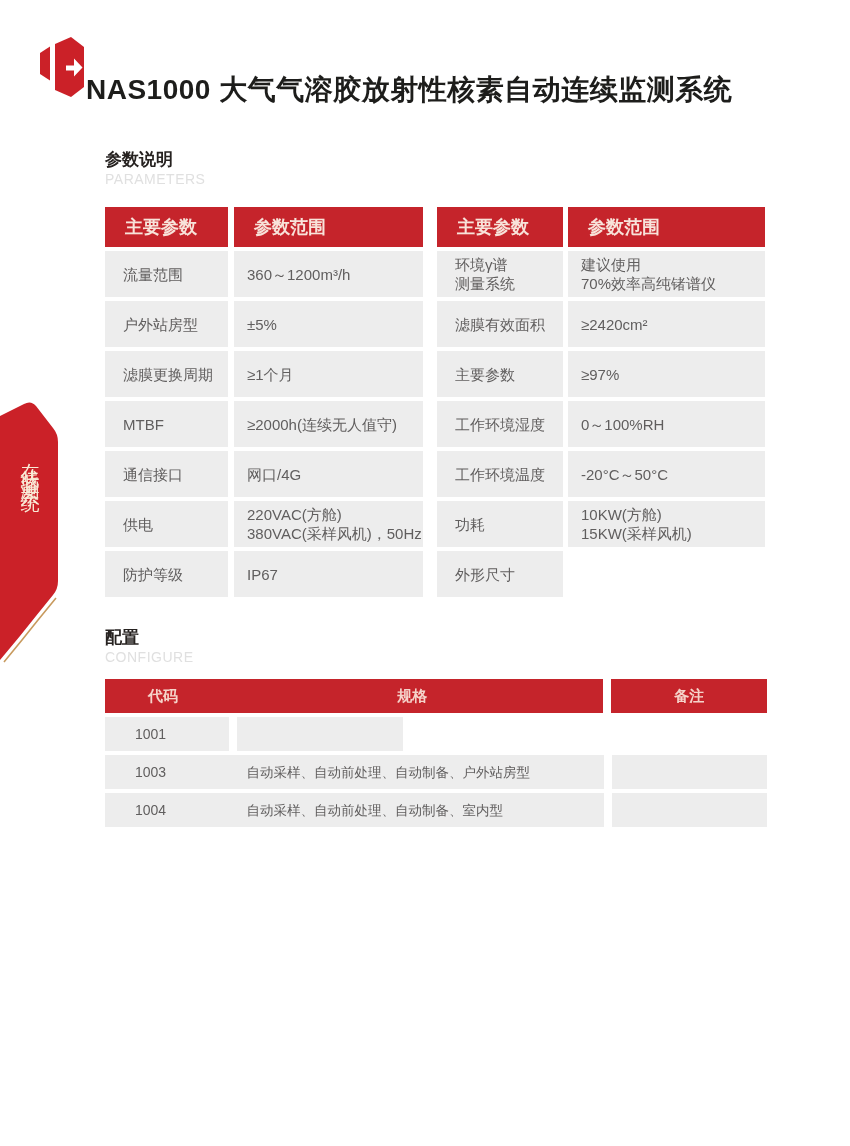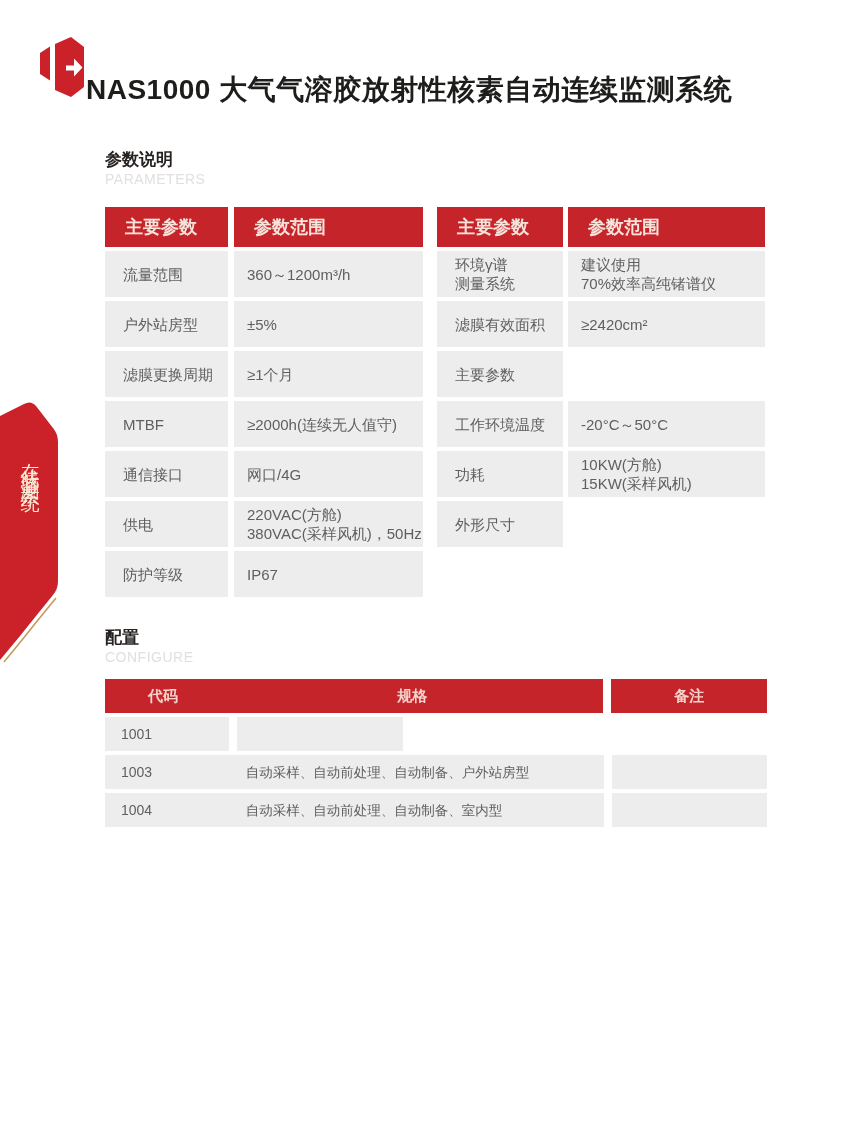--- a/index.html
+++ b/index.html
@@ -43,21 +43,21 @@
   #table-left  .c1 { width:123px; } #table-left  .c2 { width:189px; }
   #table-right .c1 { width:126px; } #table-right .c2 { width:197px; }
   .cell.lbl { padding-left:18px; }
   .cell.val { padding-left:13px; }
   .phead .cell { padding-left:20px; }
   .ln { line-height:19px; white-space:nowrap; }
 
   
   #config-table { left:105px; top:679px; width:662px; position:absolute; display:flex; flex-direction:column; gap:4px; }
   .crow { display:flex; }
-  .c-code { width:124px; padding-left:16px; font-size:14px; }
+  .c-code { width:124px; padding-left:30px; font-size:14px; }
   .c-spec { width:408px; padding-left:24px; font-size:13.5px; }
   .c-note { width:166px; margin-left:8px;text-align:center; }
   .crow .cell { height:34px; color:var(--cell-text,#605e5e); }
   .crow.chead .cell {
     background:var(--red,#c5242b); color:var(--config-header-text,#f5d3ca);
     font-weight:bold; font-size:15px; align-items:center; justify-content:center; padding:0;
   }
   .c-spec .ln { line-height:15px; }
   .c-code .ln { line-height:17px; }
 
@@ -182,20 +182,31 @@
         <div class="ln">滤膜有效面积</div>
       </div>
       <div class="cell c2 val">
         <div class="ln">≥2420cm²</div>
       </div>
     </div>
     <div class="prow">
       <div class="cell c1 lbl">
         <div class="ln">主要参数</div>
       </div>
+      <div class="cell c2 val">
+        <div class="ln">≥97%</div>
+      </div>
+    </div>
+    <div class="prow">
+      <div class="cell c1 lbl">
+        <div class="ln">工作环境湿度</div>
+      </div>
+      <div class="cell c2 val">
+        <div class="ln">0～100%RH</div>
+      </div>
     </div>
     <div class="prow">
       <div class="cell c1 lbl">
         <div class="ln">工作环境温度</div>
       </div>
       <div class="cell c2 val">
         <div class="ln">-20°C～50°C</div>
       </div>
     </div>
     <div class="prow">

